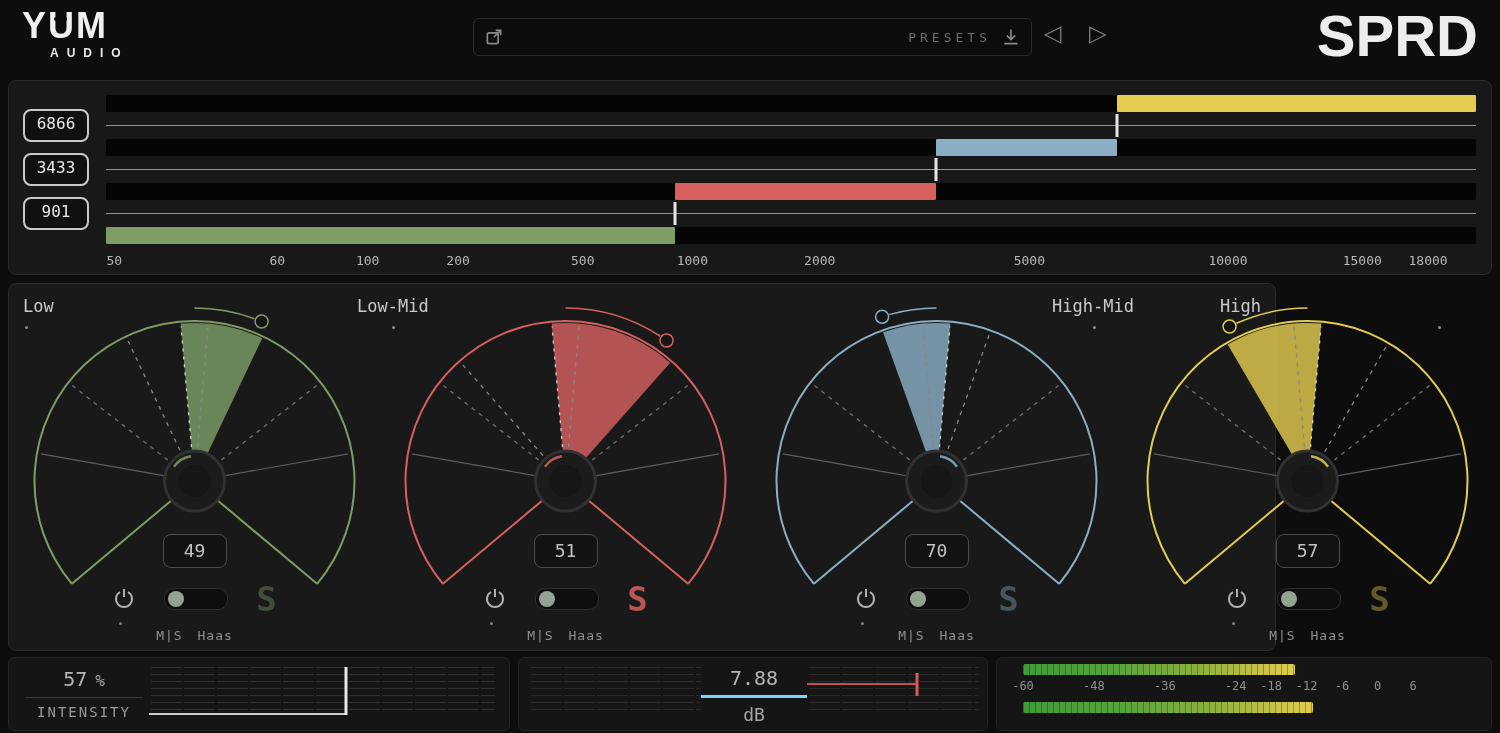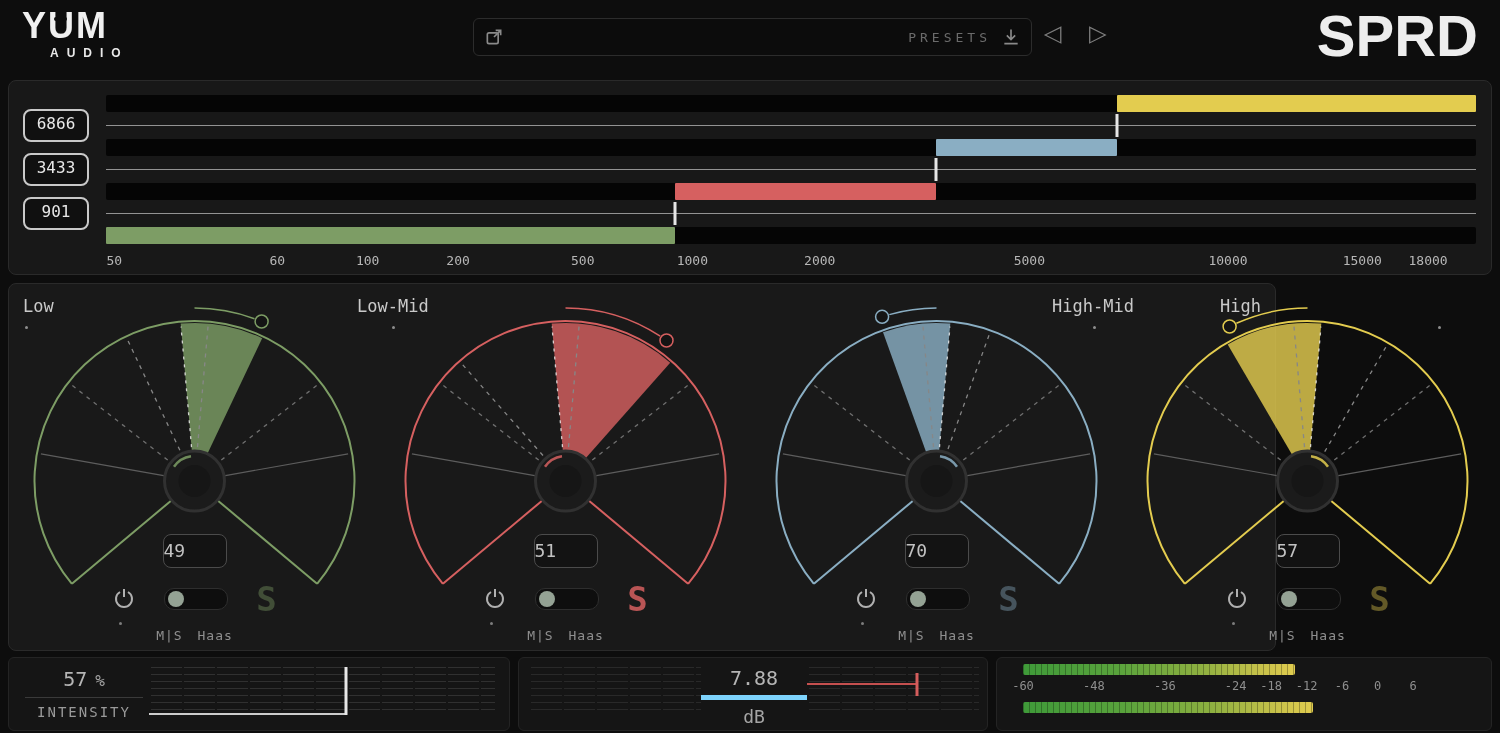--- a/index.html
+++ b/index.html
@@ -40,21 +40,21 @@
 
   
   .dial-panel{position:absolute;left:8px;top:283px;width:1268px;height:368px;background:#191919;
       border:1px solid #2a2a2a;border-radius:8px;box-sizing:border-box;}
   .dial-title{position:absolute;top:12px;font-size:17px;color:#c9c9c9;z-index:6;}
   .auto-dot{position:absolute;top:42px;width:3px;height:3px;border-radius:50%;background:#8d8d8d;z-index:6;}
   .dial-sec{position:absolute;top:0;width:371px;height:100%;}
   .dial-svg{position:absolute;left:0;top:16px;width:371px;height:332px;}
   .val-box{position:absolute;left:50%;top:250px;transform:translateX(-50%);width:62px;height:32px;
       background:rgba(18,18,18,.92);border:1.5px solid #4b4b4b;border-radius:8px;color:#c2c2c2;
-      font-size:18px;line-height:32px;z-index:5;cursor:text;}
+      font-size:18px;text-align:center;line-height:32px;z-index:5;cursor:text;}
   .ctrl-row{position:absolute;left:0;top:302px;width:100%;display:flex;justify-content:center;
       align-items:center;gap:28px;z-index:5;}
   .pwr-btn{width:24px;height:24px;cursor:pointer;}
   .toggle{position:relative;width:62px;height:20px;background:#0e0e0e;border:1px solid #2e2e2e;
       border-radius:10px;cursor:pointer;}
   .toggle-knob{position:absolute;left:3px;top:2px;width:16px;height:16px;border-radius:50%;background:#94a294;}
   .solo{font-size:34px;font-weight:700;line-height:26px;cursor:pointer;}
   .pwr-dot{position:absolute;top:338px;width:3px;height:3px;border-radius:50%;background:#7c7c7c;left:50%;
       transform:translateX(-76px);}
   .ms-label{position:absolute;left:0;top:344px;width:100%;text-align:center;font-size:13px;
@@ -78,21 +78,21 @@
       repeating-linear-gradient(90deg,#151515 0 2px,rgba(0,0,0,0) 2px 33px),
       repeating-linear-gradient(180deg,#292929 0 1px,rgba(0,0,0,0) 1px 7px);}
   .int-slider{position:absolute;left:140px;top:9px;width:346px;height:48px;cursor:ew-resize;}
   .int-handle{position:absolute;top:0;width:3px;height:100%;background:#e8e8e8;transform:translateX(-50%);}
   .int-fill{position:absolute;left:0;bottom:0;height:2px;background:#cccccc;}
   .mid-hatch-l{position:absolute;left:10px;top:9px;width:172px;height:48px;}
   .mid-hatch-r{position:absolute;left:288px;top:9px;width:172px;height:48px;cursor:ew-resize;}
   .db-line{position:absolute;left:0;top:16px;height:2px;background:#c5504f;}
   .db-handle{position:absolute;top:6px;width:3px;height:23px;background:#d45d5c;transform:translateX(-50%);}
   .db-block{position:absolute;left:182px;top:8px;width:106px;text-align:center;}
-  .db-val{font-size:20px;color:#b5b5b5;padding-bottom:5px;border-bottom:5px solid #7dd3fc;}
+  .db-val{font-size:20px;color:#b5b5b5;padding-bottom:5px;border-bottom:3px solid #7dd3fc;}
   .db-unit{font-size:18px;color:#a5a5a5;margin-top:6px;}
   .meter-wrap{position:absolute;left:26px;top:0;width:440px;height:100%;}
   .meter-bar{position:absolute;left:0;height:11px;border-radius:2px;
       background-image:
         repeating-linear-gradient(90deg,rgba(0,0,0,.28) 0 1px,rgba(0,0,0,0) 1px 6px),
         linear-gradient(90deg,#3f9a39 0%,#59a33c 35%,#8db040 65%,#c9c24a 88%,#e0cc4f 100%);}
   #meterTop{top:6px;}
   #meterBot{top:44px;}
   .meter-scale{position:absolute;left:0;top:21px;width:390px;height:16px;}
   .meter-scale span{position:absolute;top:0;transform:translateX(-50%);font-size:12px;color:#8f8f8f;white-space:nowrap;}

